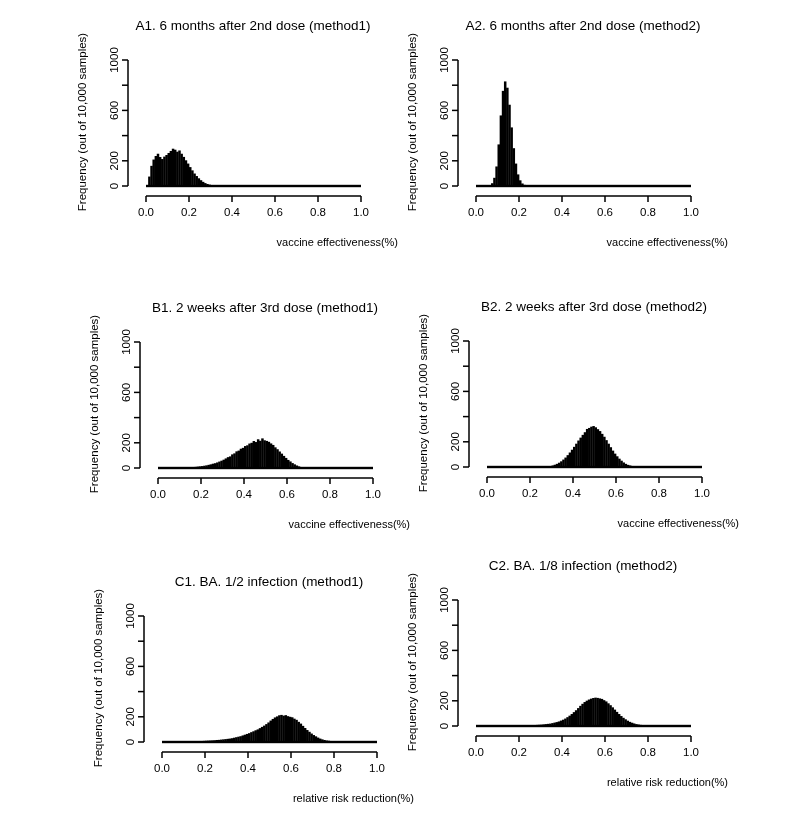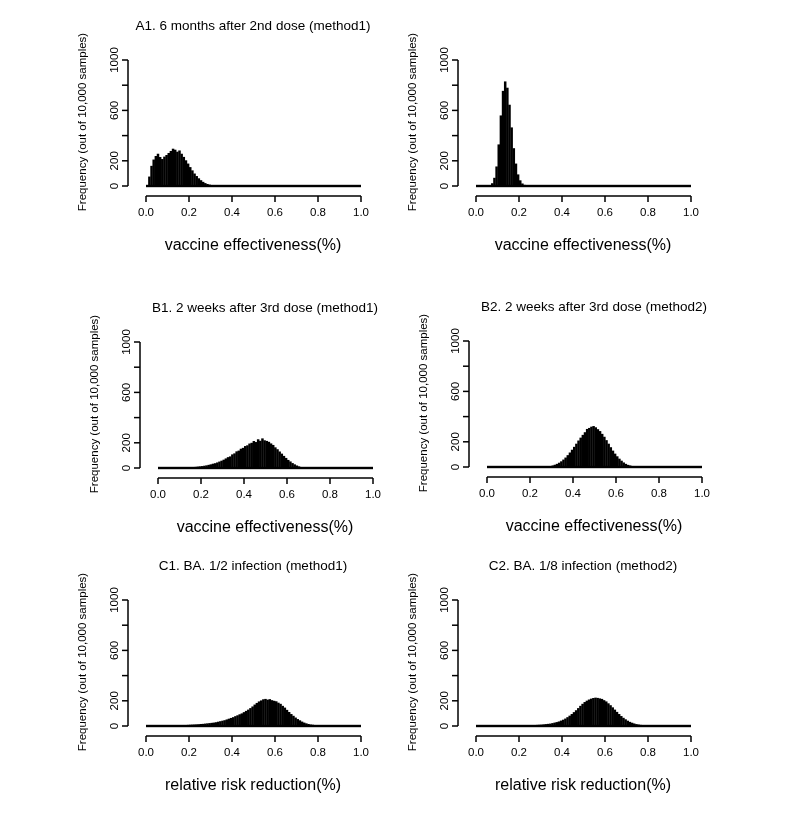--- a/index.html
+++ b/index.html
@@ -3,21 +3,21 @@
 <meta charset="utf-8">
 <style>
   html,body{margin:0;padding:0;background:#ffffff;}
   body{width:794px;height:839px;overflow:hidden;font-family:"Liberation Sans",sans-serif;color:#000;}
   .figure{position:relative;padding:12px 0 0 68px;width:726px;}
   .grid{display:grid;grid-template-columns:330px 330px;grid-auto-rows:270px;}
   .panel{position:relative;width:330px;height:270px;}
   .panel-title{position:absolute;top:6px;left:40px;right:0;text-align:center;
                font-size:13.5px;font-weight:normal;white-space:nowrap;letter-spacing:0;}
   .plot-svg{position:absolute;top:26px;left:0;}
-  .xlabel{position:absolute;top:224px;left:40px;right:0;text-align:center;font-size:16px;}
+  .xlabel{position:absolute;top:224px;left:40px;right:0;text-align:right;font-size:11px;}
   .ylabel{position:absolute;left:14px;top:110px;transform:translate(-50%,-50%) rotate(-90deg);
           white-space:nowrap;font-size:11.5px;}
   svg text{font-family:"Liberation Sans",sans-serif;}
 </style>
 </head>
 <body>
 
 <div class="figure">
   <div class="grid">
 
@@ -88,20 +88,21 @@
             <rect x="142.5" y="147.118" width="2.5" height="0.882"></rect>
             <rect x="144.65" y="147.496" width="2.5" height="0.504"></rect>
             <rect x="146.8" y="147.748" width="2.5" height="0.252"></rect>
             <rect x="148.95" y="147.874" width="2.5" height="0.126"></rect>
           </g>
         </svg>
       <div class="xlabel">vaccine effectiveness(%)</div>
     </figure>
 
     <figure class="panel" style="margin:0">
+      <div class="panel-title">A2. 6 months after 2nd dose (method2)</div>
       <div class="ylabel">Frequency (out of 10,000 samples)</div>
       <svg class="plot-svg" width="330" height="195" viewBox="0 0 330 195">
           <g stroke="#000000" stroke-width="1.5">
             <line x1="60" y1="22" x2="60" y2="148"></line>
             <line x1="60" y1="148" x2="54" y2="148"></line>
             <text x="46" y="148" text-anchor="middle" transform="rotate(-90 46 148)" font-size="11.5" fill="#000000" stroke="none" dominant-baseline="central">0</text>
             <line x1="60" y1="122.8" x2="54" y2="122.8"></line>
             <text x="46" y="122.8" text-anchor="middle" transform="rotate(-90 46 122.8)" font-size="11.5" fill="#000000" stroke="none" dominant-baseline="central">200</text>
             <line x1="60" y1="97.6" x2="54" y2="97.6"></line>
             <line x1="60" y1="72.4" x2="54" y2="72.4"></line>
@@ -321,21 +322,21 @@
             <rect x="215.6" y="144.85" width="2.5" height="3.1500000000000004"></rect>
             <rect x="217.75" y="145.858" width="2.5" height="2.1420000000000003"></rect>
             <rect x="219.9" y="146.488" width="2.5" height="1.512"></rect>
             <rect x="222.05" y="146.992" width="2.5" height="1.008"></rect>
             <rect x="224.20000000000002" y="147.37" width="2.5" height="0.63"></rect>
           </g>
         </svg>
       <div class="xlabel">vaccine effectiveness(%)</div>
     </figure>
 
-    <figure class="panel" style="margin:0">
+    <figure class="panel" style="margin:16px">
       <div class="panel-title">C1. BA. 1/2 infection (method1)</div>
       <div class="ylabel">Frequency (out of 10,000 samples)</div>
       <svg class="plot-svg" width="330" height="195" viewBox="0 0 330 195">
           <g stroke="#000000" stroke-width="1.5">
             <line x1="60" y1="22" x2="60" y2="148"></line>
             <line x1="60" y1="148" x2="54" y2="148"></line>
             <text x="46" y="148" text-anchor="middle" transform="rotate(-90 46 148)" font-size="11.5" fill="#000000" stroke="none" dominant-baseline="central">0</text>
             <line x1="60" y1="122.8" x2="54" y2="122.8"></line>
             <text x="46" y="122.8" text-anchor="middle" transform="rotate(-90 46 122.8)" font-size="11.5" fill="#000000" stroke="none" dominant-baseline="central">200</text>
             <line x1="60" y1="97.6" x2="54" y2="97.6"></line>

